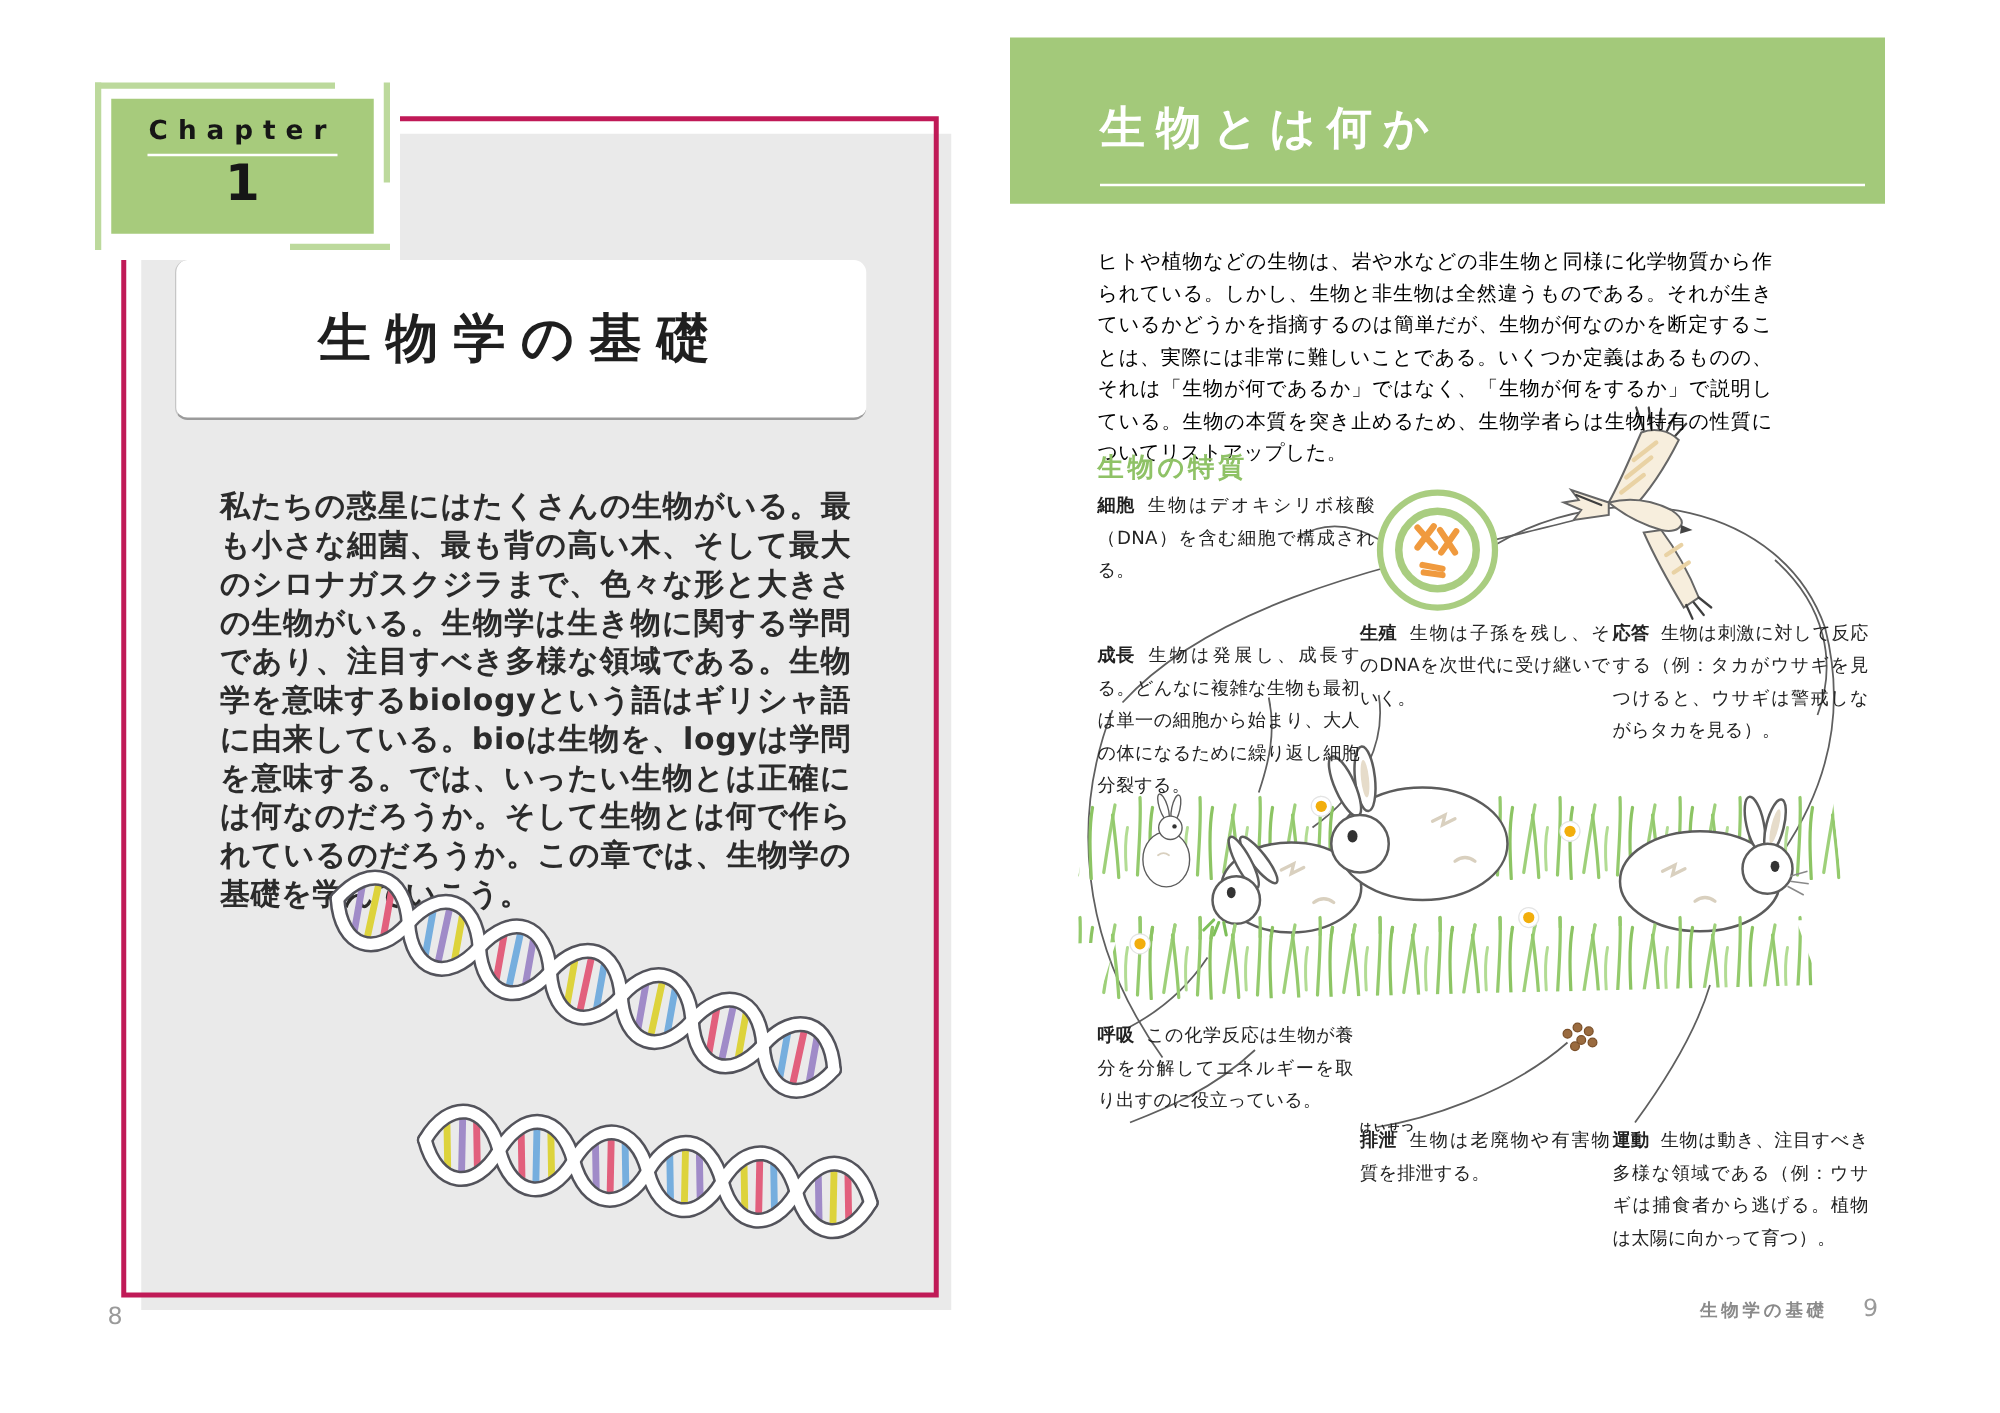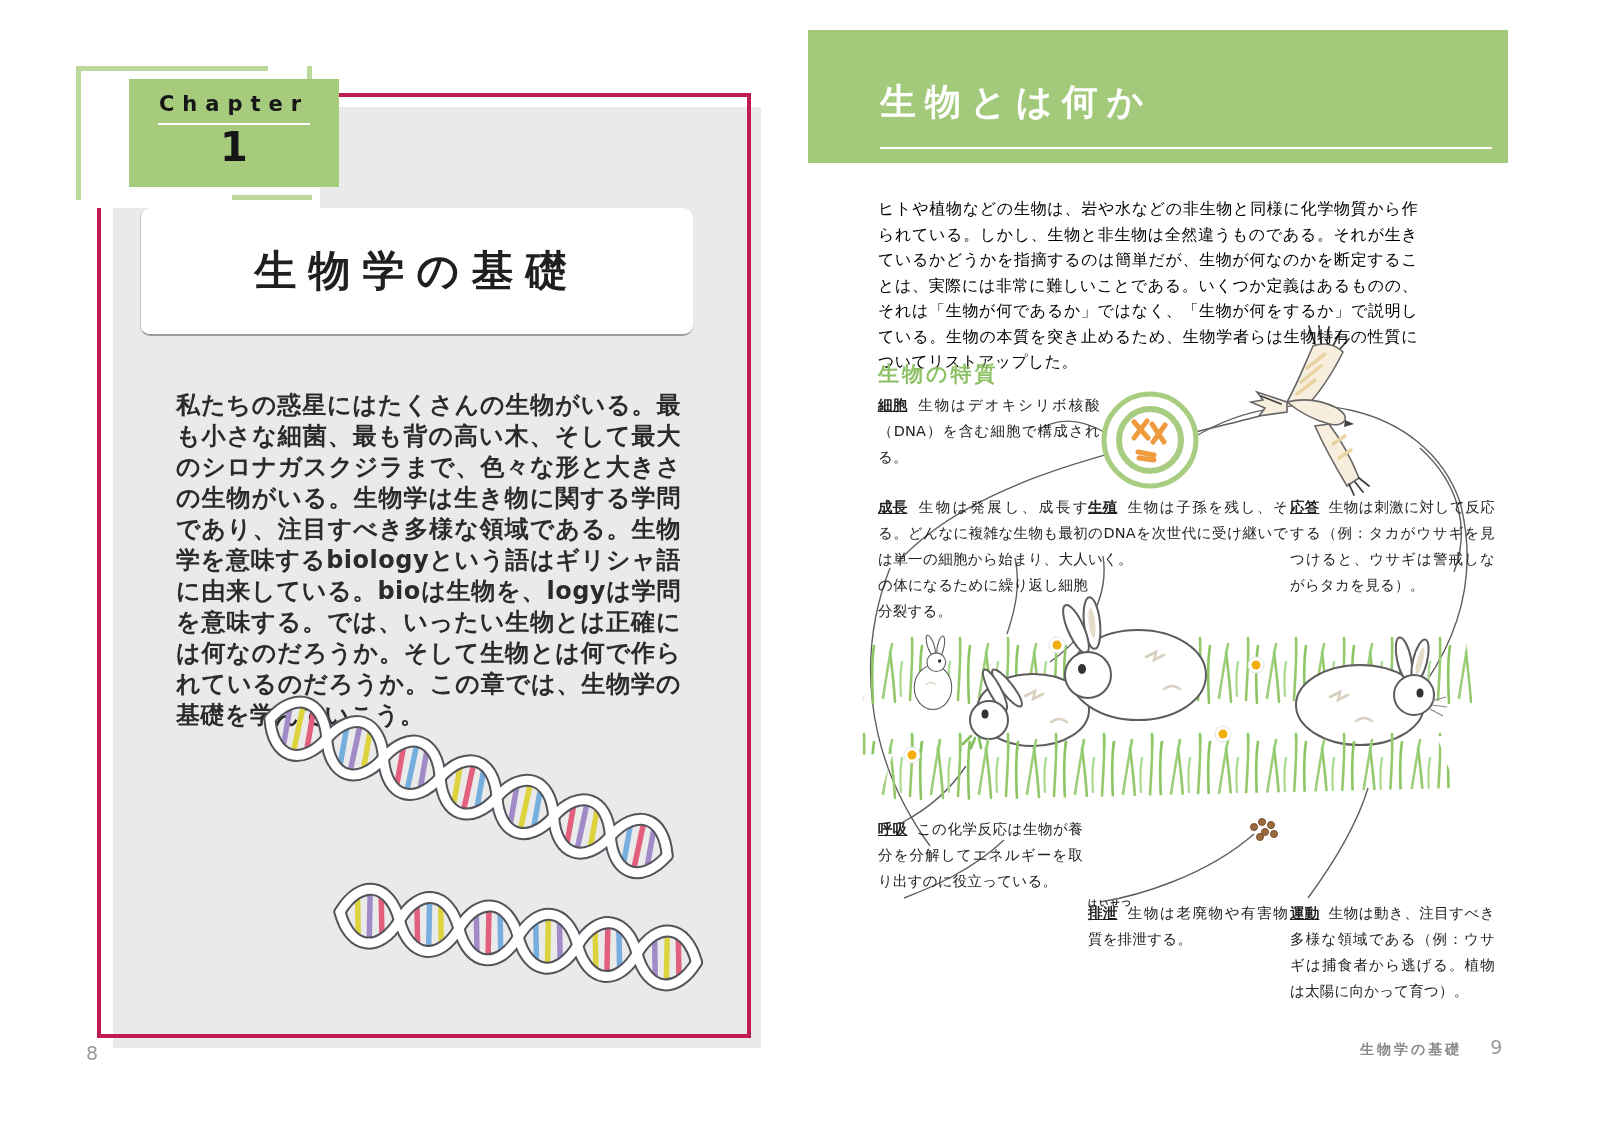--- a/index.html
+++ b/index.html
@@ -9,45 +9,45 @@
 
   
   #left-card{left:113px;top:107px;width:648px;height:941px;background:#eaeaea;}
   #crimson-frame{left:97px;top:93px;width:646px;height:937px;border:4px solid #c01a57;pointer-events:none;}
   #chapter-badge{left:68px;top:58px;width:252px;height:150px;background:#ffffff;}
   .brk{position:absolute;background:#bcd99c;}
   #brk-top{left:8px;top:8px;width:192px;height:5px;}
   #brk-left{left:8px;top:8px;width:5px;height:134px;}
   #brk-right{right:8px;top:8px;width:5px;height:80px;}
   #brk-bottom{right:8px;bottom:8px;width:80px;height:5px;}
-  #chapter-box{position:absolute;left:21px;top:21px;width:210px;height:108px;background:#a7cb7c;text-align:center;margin-left:40px;}
+  #chapter-box{position:absolute;left:21px;top:21px;width:210px;height:108px;background:#a7cb7c;text-align:center;}
   #chapter-word{display:block;margin-top:13px;font-size:21px;font-weight:700;letter-spacing:8px;color:#161616;}
   #chapter-rule{width:152px;height:2px;background:#ffffff;margin:7px auto 2px auto;}
   #chapter-num{display:block;font-size:40px;font-weight:700;color:#161616;line-height:1.0;}
   #title-box{left:140px;top:208px;width:552px;height:126px;background:#ffffff;border-radius:10px;
              border-bottom:2px solid #9b9b9b;border-left:1px solid #c6c6c6;
              display:flex;align-items:center;justify-content:center;}
   #left-title{font-size:42px;font-weight:700;letter-spacing:12px;color:#1f1f1f;}
   #left-intro{left:176px;top:366px;width:505px;font-size:24px;line-height:31px;font-weight:600;
               text-align:justify;letter-spacing:0.5px;color:#2b2b2b;}
   #page-num-left{left:86px;top:1042px;font-size:19px;color:#9a9a9a;}
 
   
   #green-banner{left:808px;top:30px;width:664px;height:133px;background:#a3c97a;padding-left:36px;}
   #banner-title{position:absolute;left:72px;top:48px;font-size:36px;font-weight:700;letter-spacing:9px;color:#ffffff;}
   #banner-rule{position:absolute;left:72px;right:16px;bottom:14px;height:2px;background:#ffffff;}
   #right-intro{left:878px;top:180px;width:540px;font-size:16px;line-height:25.5px;font-weight:400;
                text-align:justify;letter-spacing:0.3px;color:#000000;z-index:2;}
   #section-title{left:878px;top:360px;font-size:21px;font-weight:700;letter-spacing:3px;color:#8fc266;z-index:2;}
   .trait{position:absolute;font-size:14.5px;line-height:26px;font-weight:500;color:#222222;
          text-align:justify;letter-spacing:0.2px;z-index:2;}
-  .term{font-weight:700;margin-right:9px;position:relative;display:inline-block;text-decoration:underline;}
+  .term{font-weight:700;margin-right:9px;position:relative;display:inline-block;}
   .furi{position:absolute;top:-10px;left:0px;font-size:9px;font-weight:600;letter-spacing:2px;white-space:nowrap;}
   #t-saibo{left:878px;top:392px;width:222px;}
-  #t-seicho{left:878px;top:494px;width:210px;}
+  #t-seicho{left:878px;top:512px;width:210px;}
   #t-seishoku{left:1088px;top:494px;width:200px;}
   #t-oto{left:1290px;top:494px;width:205px;}
   #t-kokyu{left:878px;top:816px;width:205px;}
   #t-eiyo{left:878px;top:900px;width:215px;}
   #t-haisetsu{left:1088px;top:900px;width:200px;}
   #t-undo{left:1290px;top:900px;width:205px;}
   #footer-right{left:1360px;top:1036px;display:flex;align-items:baseline;z-index:2;}
   #footer-title{font-size:14px;font-weight:700;letter-spacing:3px;color:#8a8a8a;}
   #page-num-right{font-size:19px;color:#9a9a9a;margin-left:28px;}
 

